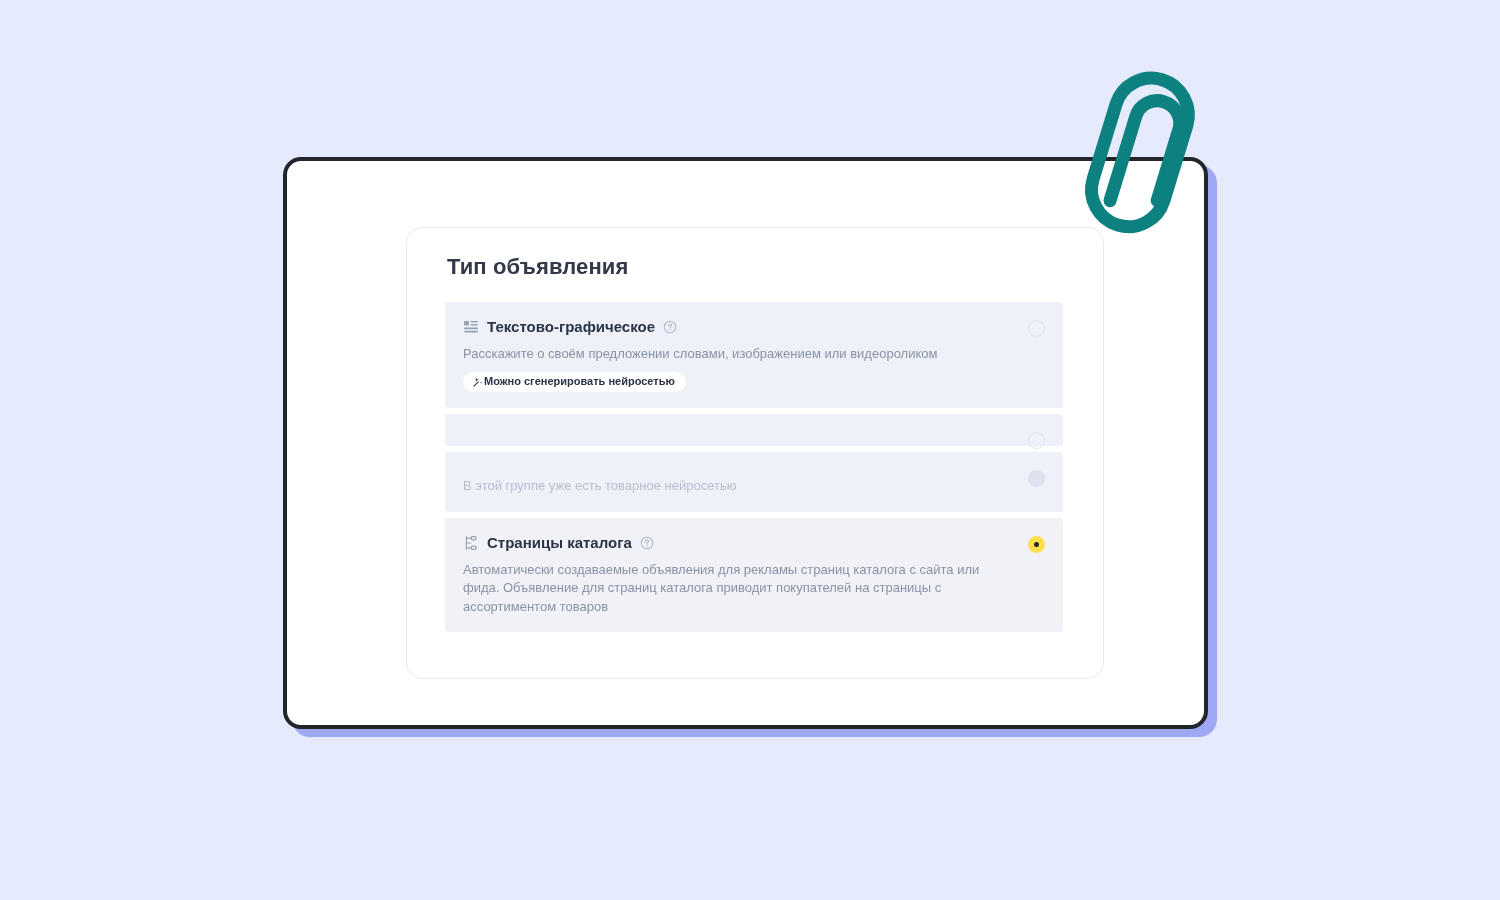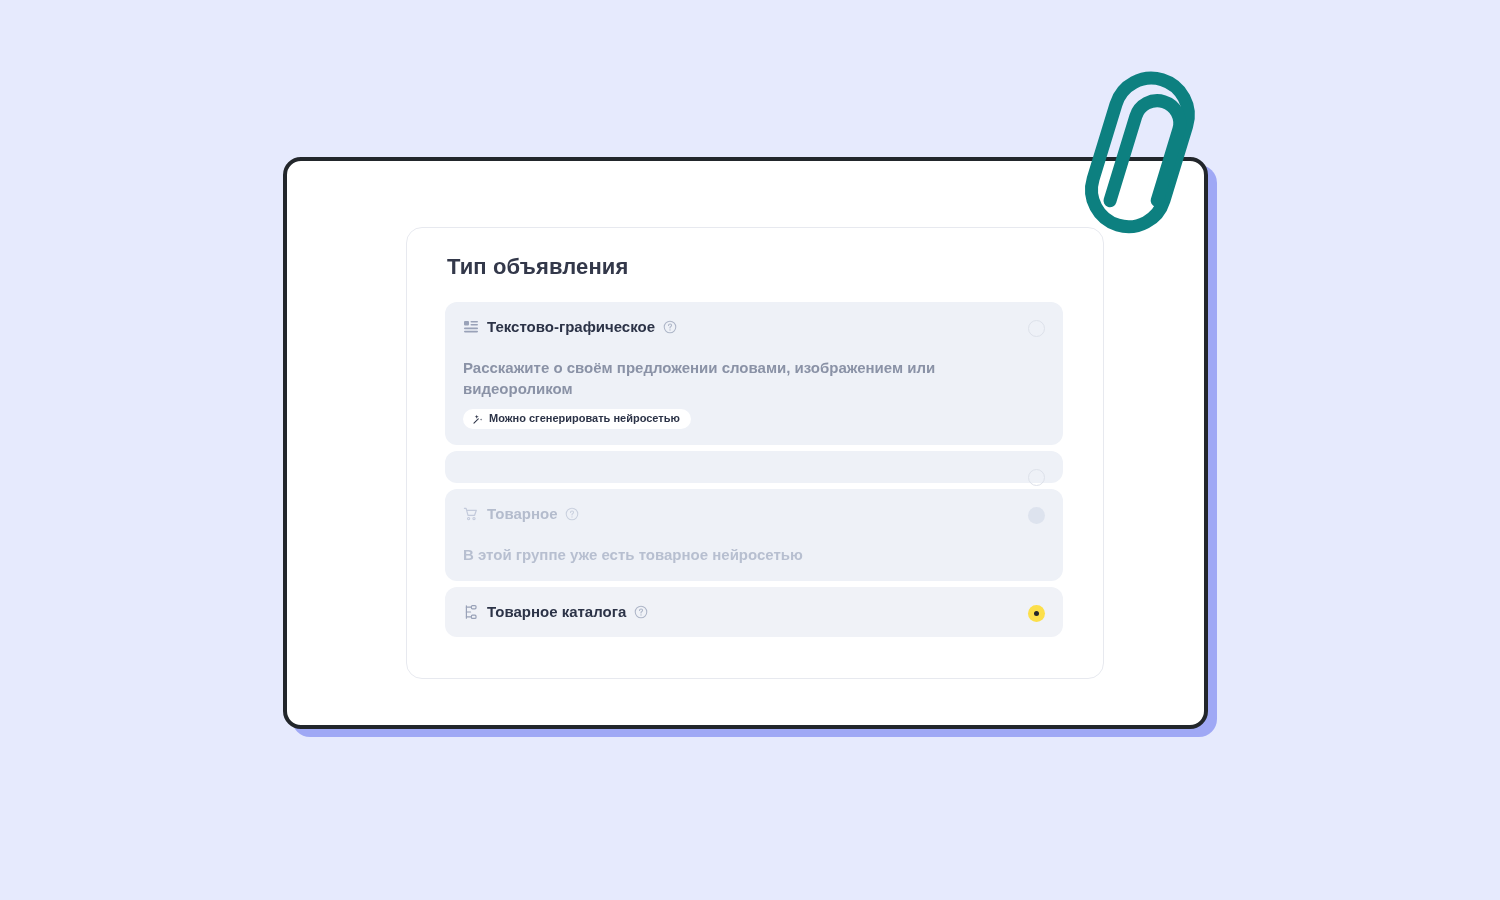--- a/index.html
+++ b/index.html
@@ -69,21 +69,21 @@
   
   .option-list {
     display: flex;
     flex-direction: column;
     gap: 6px;
   }
 
   .option-row {
     position: relative;
     background: #eef1f7;
-    border-radius: 12px;
+    border-radius: 4px;
     padding: 16px 60px 16px 18px;
     box-sizing: border-box;
     cursor: pointer;
   }
   .option-row.selected {
     background: #f0f2f7;
   }
   .option-row.disabled {
     cursor: default;
   }
@@ -114,33 +114,30 @@
   .help-icon {
     width: 14px;
     height: 14px;
     flex: 0 0 14px;
     color: #aeb6c8;
     display: block;
   }
   .option-row.disabled .help-icon { color: #c9d0de; }
 
   .opt-desc {
-    margin-top: 21px;
-    font-size: 15px;
+    margin-top: 9px;
+    font-size: 13px;
     line-height: 1.42;
     color: #8a92a6;
     max-width: 520px;
-    font-weight: bold;
   }
   .option-row.disabled .opt-desc { color: #b7bfd0; }
 
   .ai-badge {
     display: inline-flex;
-    align-items: center;
-    gap: 5px;
     background: #ffffff;
     border-radius: 20px;
     padding: 4px 11px 4px 9px;
     margin-top: 9px;
     font-size: 11px;
     font-weight: 700;
     color: #2c3347;
     line-height: 1;
   }
   .badge-icon {
@@ -241,60 +238,44 @@
             <span>Можно сгенерировать нейросетью</span>
           </div>
           <span class="radio empty"></span>
         </div>
 
         <div class="option-row">
           <span class="radio empty"></span>
         </div>
 
         <div class="option-row disabled">
-          <div class="option-head">
-            <span class="opt-icon">
-              <svg viewBox="0 0 16 16" fill="none" xmlns="http://www.w3.org/2000/svg">
-                <path d="M1.4 2.3h1.7l1.9 7h6.6l1.7-5H4.2" stroke="currentColor" stroke-width="1.2" stroke-linecap="round" stroke-linejoin="round"></path>
-                <circle cx="5.6" cy="12.6" r="1.1" stroke="currentColor" stroke-width="1.1"></circle>
-                <circle cx="11" cy="12.6" r="1.1" stroke="currentColor" stroke-width="1.1"></circle>
-              </svg>
-            </span>
-            <span class="opt-title">Товарное</span>
-            <span class="help-icon">
-              <svg viewBox="0 0 16 16" fill="none" xmlns="http://www.w3.org/2000/svg">
-                <circle cx="8" cy="8" r="6.6" stroke="currentColor" stroke-width="1.2"></circle>
-                <path d="M6.3 6.2c0-1 .8-1.7 1.8-1.7s1.7.7 1.7 1.6c0 .8-.5 1.2-1.1 1.6-.5.3-.7.6-.7 1.1v.3" stroke="currentColor" stroke-width="1.2" stroke-linecap="round"></path>
-                <circle cx="8" cy="11.3" r="0.8" fill="currentColor"></circle>
-              </svg>
-            </span>
-          </div>
           <div class="opt-desc">В этой группе уже есть товарное нейросетью</div>
           <span class="radio disabled"></span>
         </div>
 
         <div class="option-row selected">
           <div class="option-head">
             <span class="opt-icon">
               <svg viewBox="0 0 16 16" fill="none" xmlns="http://www.w3.org/2000/svg">
                 <path d="M3.4 1.8v12.4" stroke="currentColor" stroke-width="1.2" stroke-linecap="round"></path>
                 <path d="M3.4 3.2h4.2M3.4 8h4.2M3.4 12.8h4.2" stroke="currentColor" stroke-width="1.2" stroke-linecap="round"></path>
                 <rect x="8.4" y="1.6" width="4.6" height="3.2" rx="1" stroke="currentColor" stroke-width="1.2"></rect>
                 <rect x="8.4" y="11.2" width="4.6" height="3.2" rx="1" stroke="currentColor" stroke-width="1.2"></rect>
               </svg>
             </span>
-            <span class="opt-title">Товарное каталога</span>
+            <span class="opt-title">Страницы каталога</span>
             <span class="help-icon">
               <svg viewBox="0 0 16 16" fill="none" xmlns="http://www.w3.org/2000/svg">
                 <circle cx="8" cy="8" r="6.6" stroke="currentColor" stroke-width="1.2"></circle>
                 <path d="M6.3 6.2c0-1 .8-1.7 1.8-1.7s1.7.7 1.7 1.6c0 .8-.5 1.2-1.1 1.6-.5.3-.7.6-.7 1.1v.3" stroke="currentColor" stroke-width="1.2" stroke-linecap="round"></path>
                 <circle cx="8" cy="11.3" r="0.8" fill="currentColor"></circle>
               </svg>
             </span>
           </div>
+          <div class="opt-desc">Автоматически создаваемые объявления для рекламы страниц каталога с сайта или фида. Объявление для страниц каталога приводит покупателей на страницы с ассортиментом товаров</div>
           <span class="radio checked"></span>
         </div>
 
       </div>
     </div>
   </div>
 
   <div id="paperclip">
     <svg viewBox="0 0 180 185" fill="none" xmlns="http://www.w3.org/2000/svg">
       <g transform="rotate(17 90 92)">

